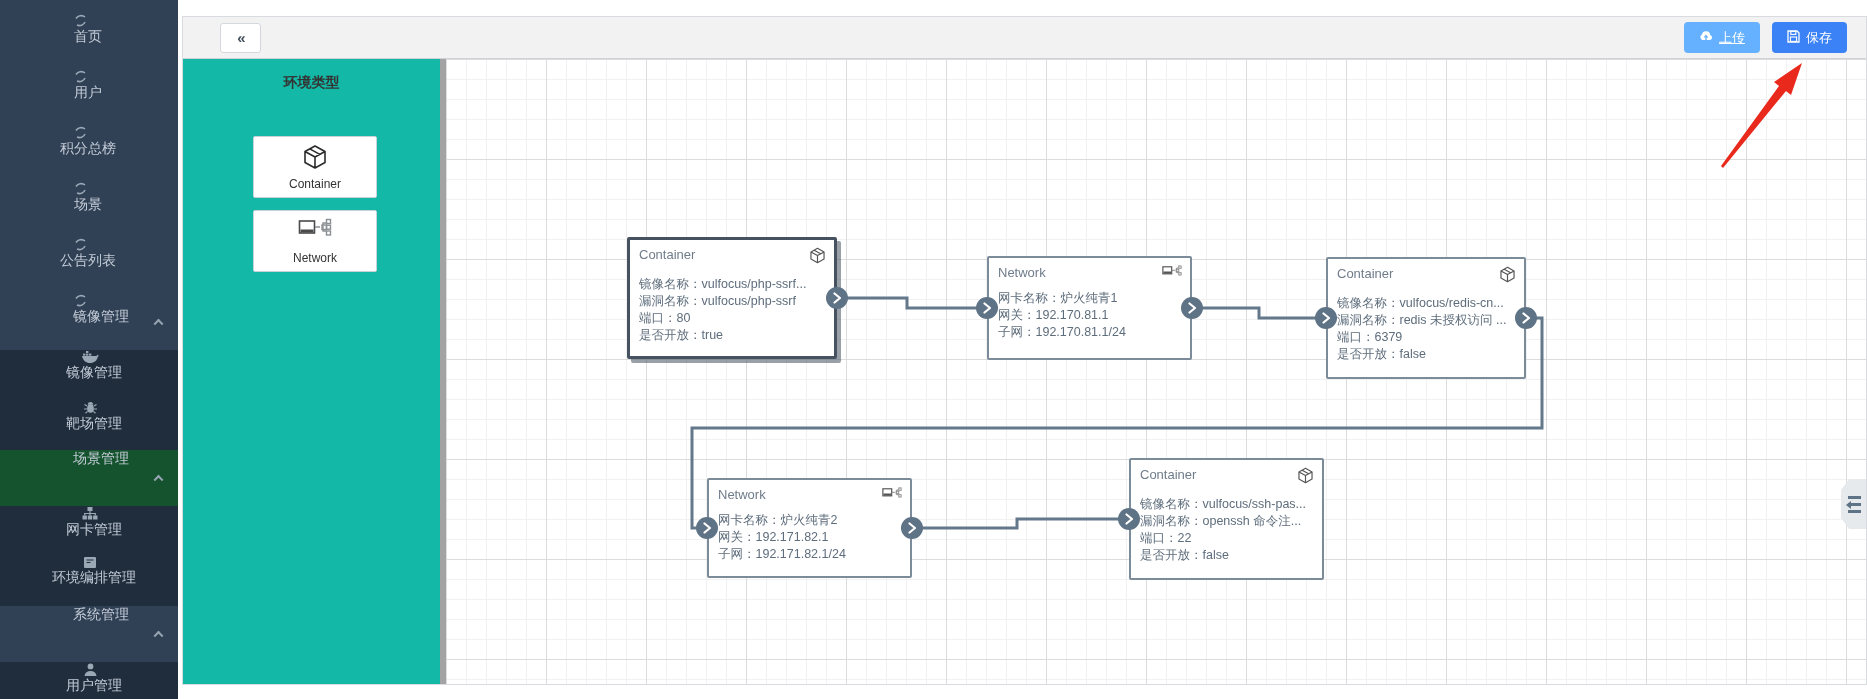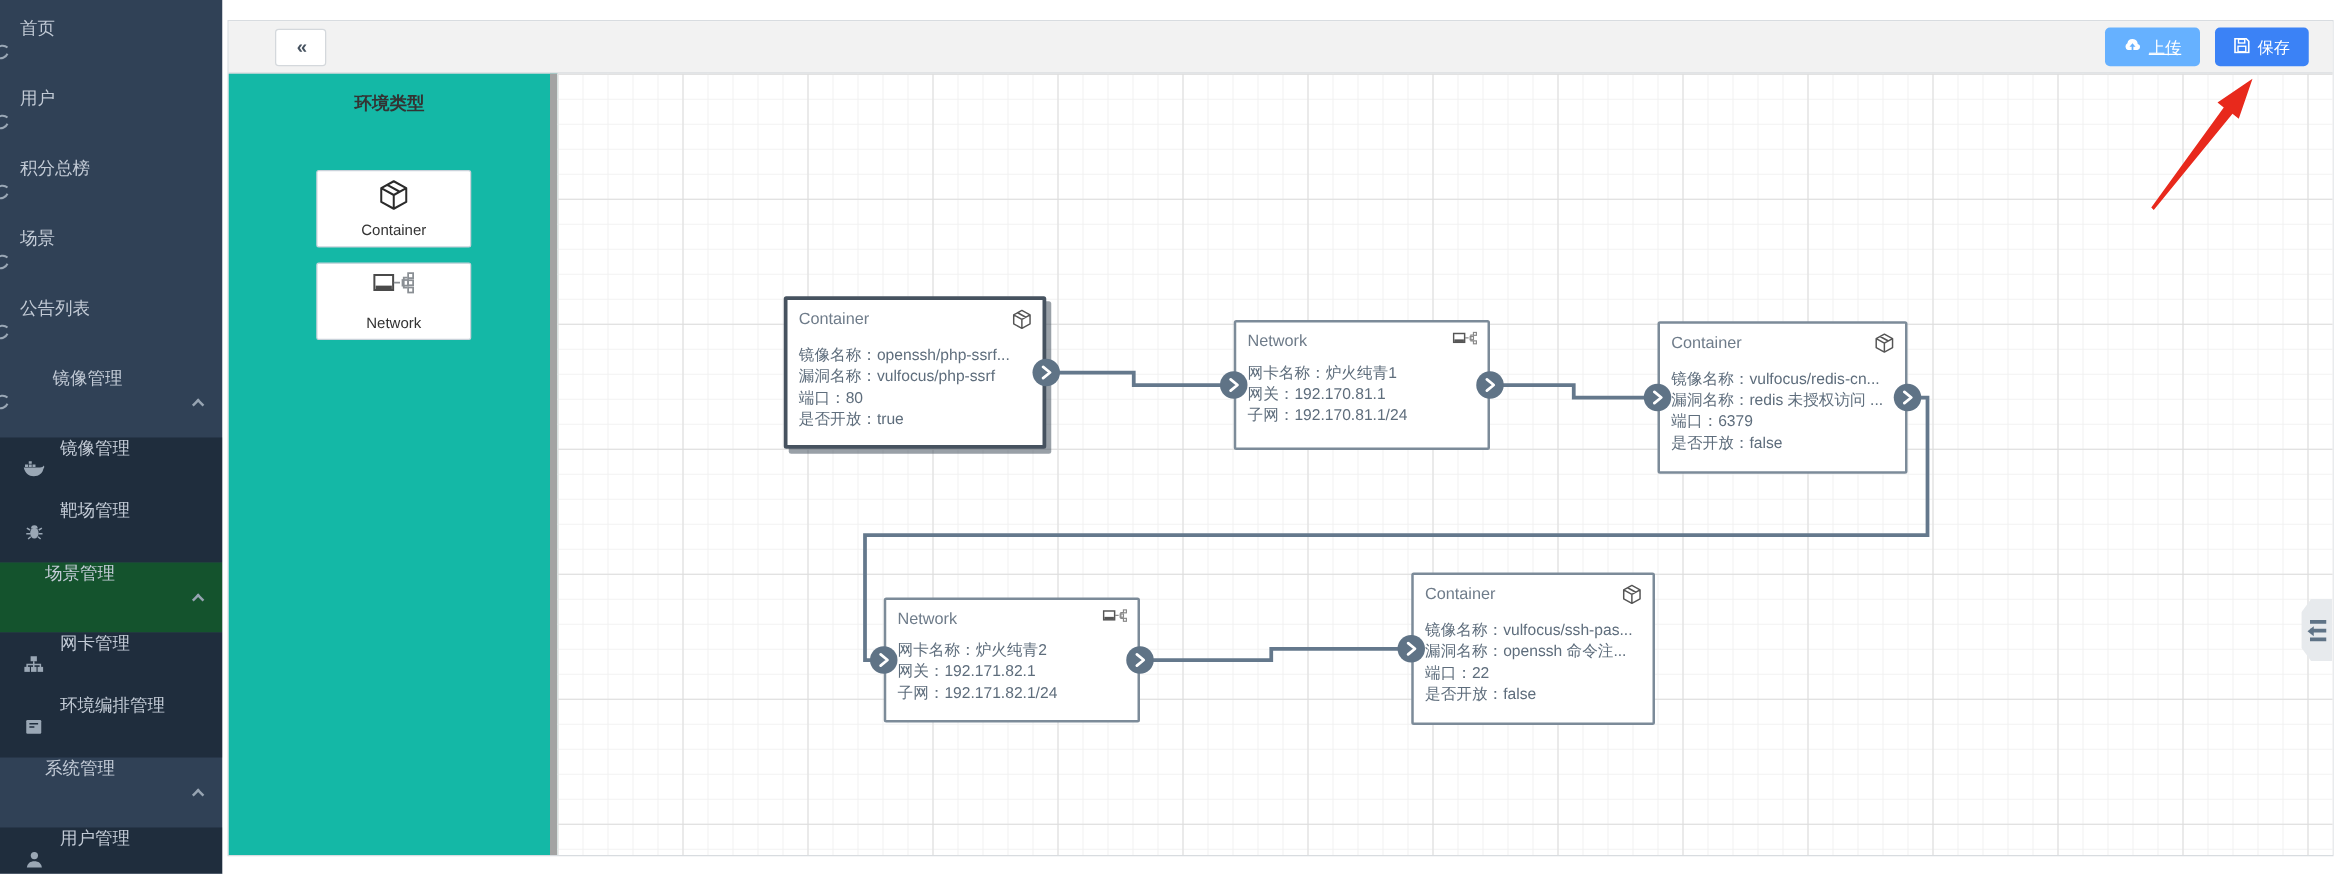--- a/index.html
+++ b/index.html
@@ -2,22 +2,22 @@
 <html><head>
 <meta charset="utf-8">
 <style>
   * { margin:0; padding:0; box-sizing:border-box; }
   html,body { width:1867px; height:699px; overflow:hidden;
     font-family:"Liberation Sans","DejaVu Sans",sans-serif; background:#fff; }
   .app { display:flex; width:100%; height:100%; }
 
   
   .sidebar { width:178px; height:100%; background:#304156; flex:none; overflow:hidden; padding-top:14px; }
-  .side-item { height:56px; display:flex; color:#c3cbd6; font-size:14px;
-    padding:0 12px 0 2px; cursor:pointer; position:relative; white-space:nowrap; }
+  .side-item { height:56px; display:flex; align-items:center; color:#c3cbd6; font-size:14px;
+    padding:0 12px 0 2px; cursor:pointer; position:relative; white-space:nowrap;flex-direction:column; }
   .side-item .ic { width:26px; flex:none; display:flex; align-items:center; justify-content:center;
     color:#9aa7b5; overflow:hidden; }
   .side-item .ic svg { flex:none; }
   .side-item.cutic .ic { width:14px; margin-left:-8px; }
   .side-item .lbl { margin-left:8px; overflow:hidden; }
   .side-item.sub { height:50px; background:#1f2d3d; padding-left:14px; }
   .side-item.parent .lbl { margin-left:34px; }
   .side-item.parent.open-active { background:#14532d; }
   .caret { position:absolute; right:16px; top:50%; width:7px; height:7px;
     border-left:2px solid #97a4b2; border-top:2px solid #97a4b2;
@@ -266,21 +266,21 @@
               <polygon points="1277,109 1340,32 1345,36 1356,4 1328,23 1333,27 1275,107" fill="#e8291c"></polygon>
             </svg>
             <div class="node selected" style="left: 181px; top: 178px; width: 210px; height: 122px; z-index: 3;">
               <div class="node-head">
                 <span>Container</span>
                 <span><svg width="17" height="17" viewBox="0 0 26 26">
                     <path d="M13 2 23 7.5v11L13 24 3 18.5v-11z M3 7.5 13 13l10-5.5 M13 13v11 M7.8 4.9l10 5.5" fill="none" stroke="#555" stroke-width="1.8" stroke-linejoin="round"></path>
                   </svg></span>
               </div>
               <div class="node-fields">
-                <div>镜像名称：openssh/php-ssrf...</div>
+                <div>镜像名称：vulfocus/php-ssrf...</div>
                 <div>漏洞名称：vulfocus/php-ssrf</div>
                 <div>端口：80</div>
                 <div>是否开放：true</div>
               </div>
             </div>
             <div class="connector" style="left: 391px; top: 239px; background: rgb(95, 115, 134);">
               <svg width="10" height="12" viewBox="0 0 10 12">
                 <path d="M2.5 1.5 8 6 2.5 10.5" fill="none" stroke="#fff" stroke-width="2.2" stroke-linecap="round" stroke-linejoin="round"></path>
               </svg>
             </div>

